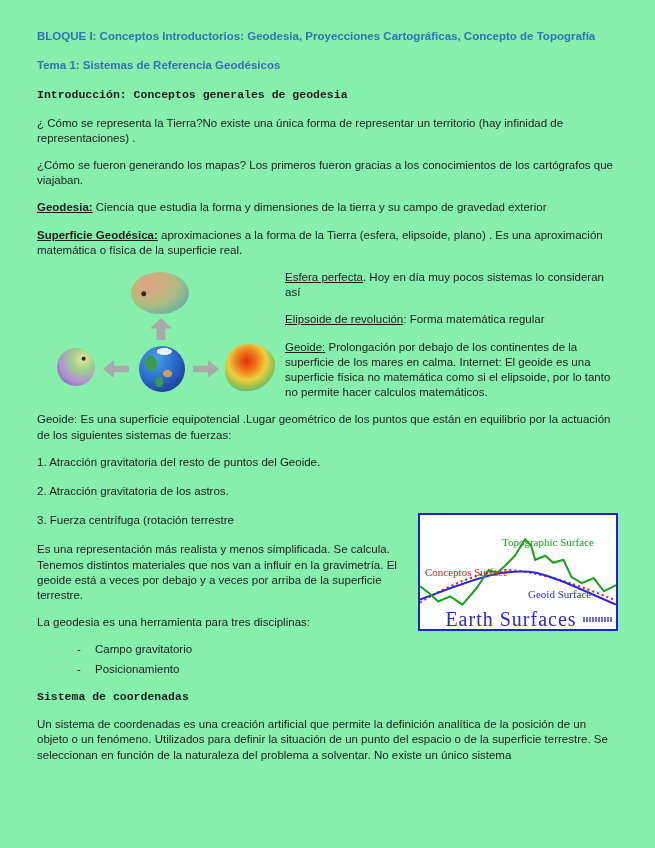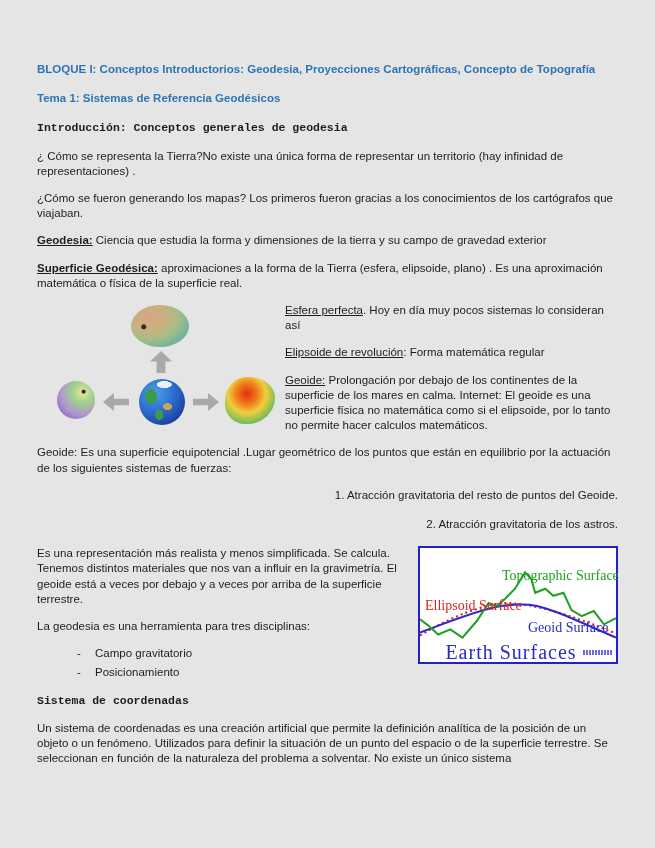--- a/index.html
+++ b/index.html
@@ -1,35 +1,35 @@
 <!DOCTYPE html>
 <html><head>
 <meta charset="utf-8">
 <style>
   html,body{margin:0;padding:0;background:#ffffff;}
   .page{
     position:relative;
     width:655px;height:848px;
     margin:0 auto;
-    background:#e5e5e5;
+    background:#86efac;
     box-sizing:border-box;
-    padding:62px 37px 0 37px;
+    padding:29px 37px 0 37px;
     font-family:"Liberation Sans",sans-serif;
     font-size:11.5px;
     line-height:15.2px;
     color:#1d1d1d;
     overflow:hidden;
   }
   p{margin:0 0 12px 0;}
   .h-blue{color:#2E74B5;font-weight:bold;margin:0 0 14px 0;}
   .h-black{font-weight:bold;margin:0 0 13px 0;font-family:Liberation Mono, monospace;}
   .lead{font-weight:bold;text-decoration:underline;}
   .u{text-decoration:underline;text-align:right;}
   .it{font-style:italic;}
-  .numitem{margin:0 0 14px 0;text-align:right;}
+  .numitem{margin:0 0 14px 0;}
 
   
   .globes{
     float:left;position:relative;
     width:212px;height:128px;
     margin:2px 18px 6px 18px;
   }
   .ellipsoid{
     position:absolute;left:76px;top:0;width:58px;height:42px;border-radius:50%;
     background:
@@ -68,21 +68,21 @@
   
   .diagram{
     float:right;position:relative;
     width:196px;height:114px;
     border:2px solid #2222cc;
     margin:0 0 6px 12px;
     background:#fff;
     font-family:"Liberation Serif",serif;
   }
   .diagram svg{position:absolute;left:0;top:0;width:100%;height:100%;}
-  .dlabel{position:absolute;font-size:14px;white-space:nowrap;}
+  .dlabel{position:absolute;font-size:11px;white-space:nowrap;}
   .dlabel.topo{color:#1ea021;left:82px;top:20px;}
   .dlabel.ellip{color:#e02020;left:5px;top:50px;}
   .dlabel.geoidl{color:#2a2ac8;left:108px;top:72px;}
   .dtitle{
     position:absolute;left:0;right:14px;bottom:2px;text-align:center;
     color:#2a2ac8;font-weight:normal;font-size:20px;letter-spacing:1px;
   }
   .smudge{
     position:absolute;right:3px;bottom:7px;width:30px;height:5px;opacity:.75;
     background:repeating-linear-gradient(90deg,#3a3ad0 0 2px,transparent 2px 3px);
@@ -134,26 +134,27 @@
   <p class="numitem">1. Atracción gravitatoria del resto de puntos del Geoide.</p>
   <p class="numitem">2. Atracción gravitatoria de los astros.</p>
 
   <div class="diagram">
     <svg viewBox="0 0 194 112" preserveAspectRatio="none">
       <path d="M0,86 C30,68 60,56 85,54 C115,55 150,66 194,84" fill="none" stroke="#e02020" stroke-width="2" stroke-dasharray="2,3"></path>
       <path d="M0,83 C30,72 60,60 80,57 C95,55 106,55 116,57 C136,62 152,70 194,88" fill="none" stroke="#2a2ad0" stroke-width="2"></path>
       <polyline points="0,70 8,76 18,85 30,80 42,88 56,72 68,54 76,57 84,50 94,40 104,24 110,30 114,44 124,40 132,47 142,44 150,61 160,67 172,62 182,75 194,69" fill="none" stroke="#1ea021" stroke-width="2"></polyline>
     </svg>
     <span class="dlabel topo">Topographic Surface</span>
-    <span class="dlabel ellip">Ellipsoid Surface</span>
+    <span class="dlabel ellip">Conceptos Surface</span>
     <span class="dlabel geoidl">Geoid Surface</span>
     <div class="dtitle">Earth Surfaces</div>
     <div class="smudge"></div>
   </div>
 
+  <p class="numitem">3. Fuerza centrífuga (rotación terrestre</p>
 
   <p>Es una representación más realista y menos simplificada. Se calcula. Tenemos distintos materiales que nos van a influir en la gravimetría. El geoide está a veces por debajo y a veces por arriba de la superficie terrestre.</p>
 
   <p>La geodesia es una herramienta para tres disciplinas:</p>
 
   <ul class="dash">
     <li>Campo gravitatorio</li>
     <li>Posicionamiento</li>
   </ul>
 

